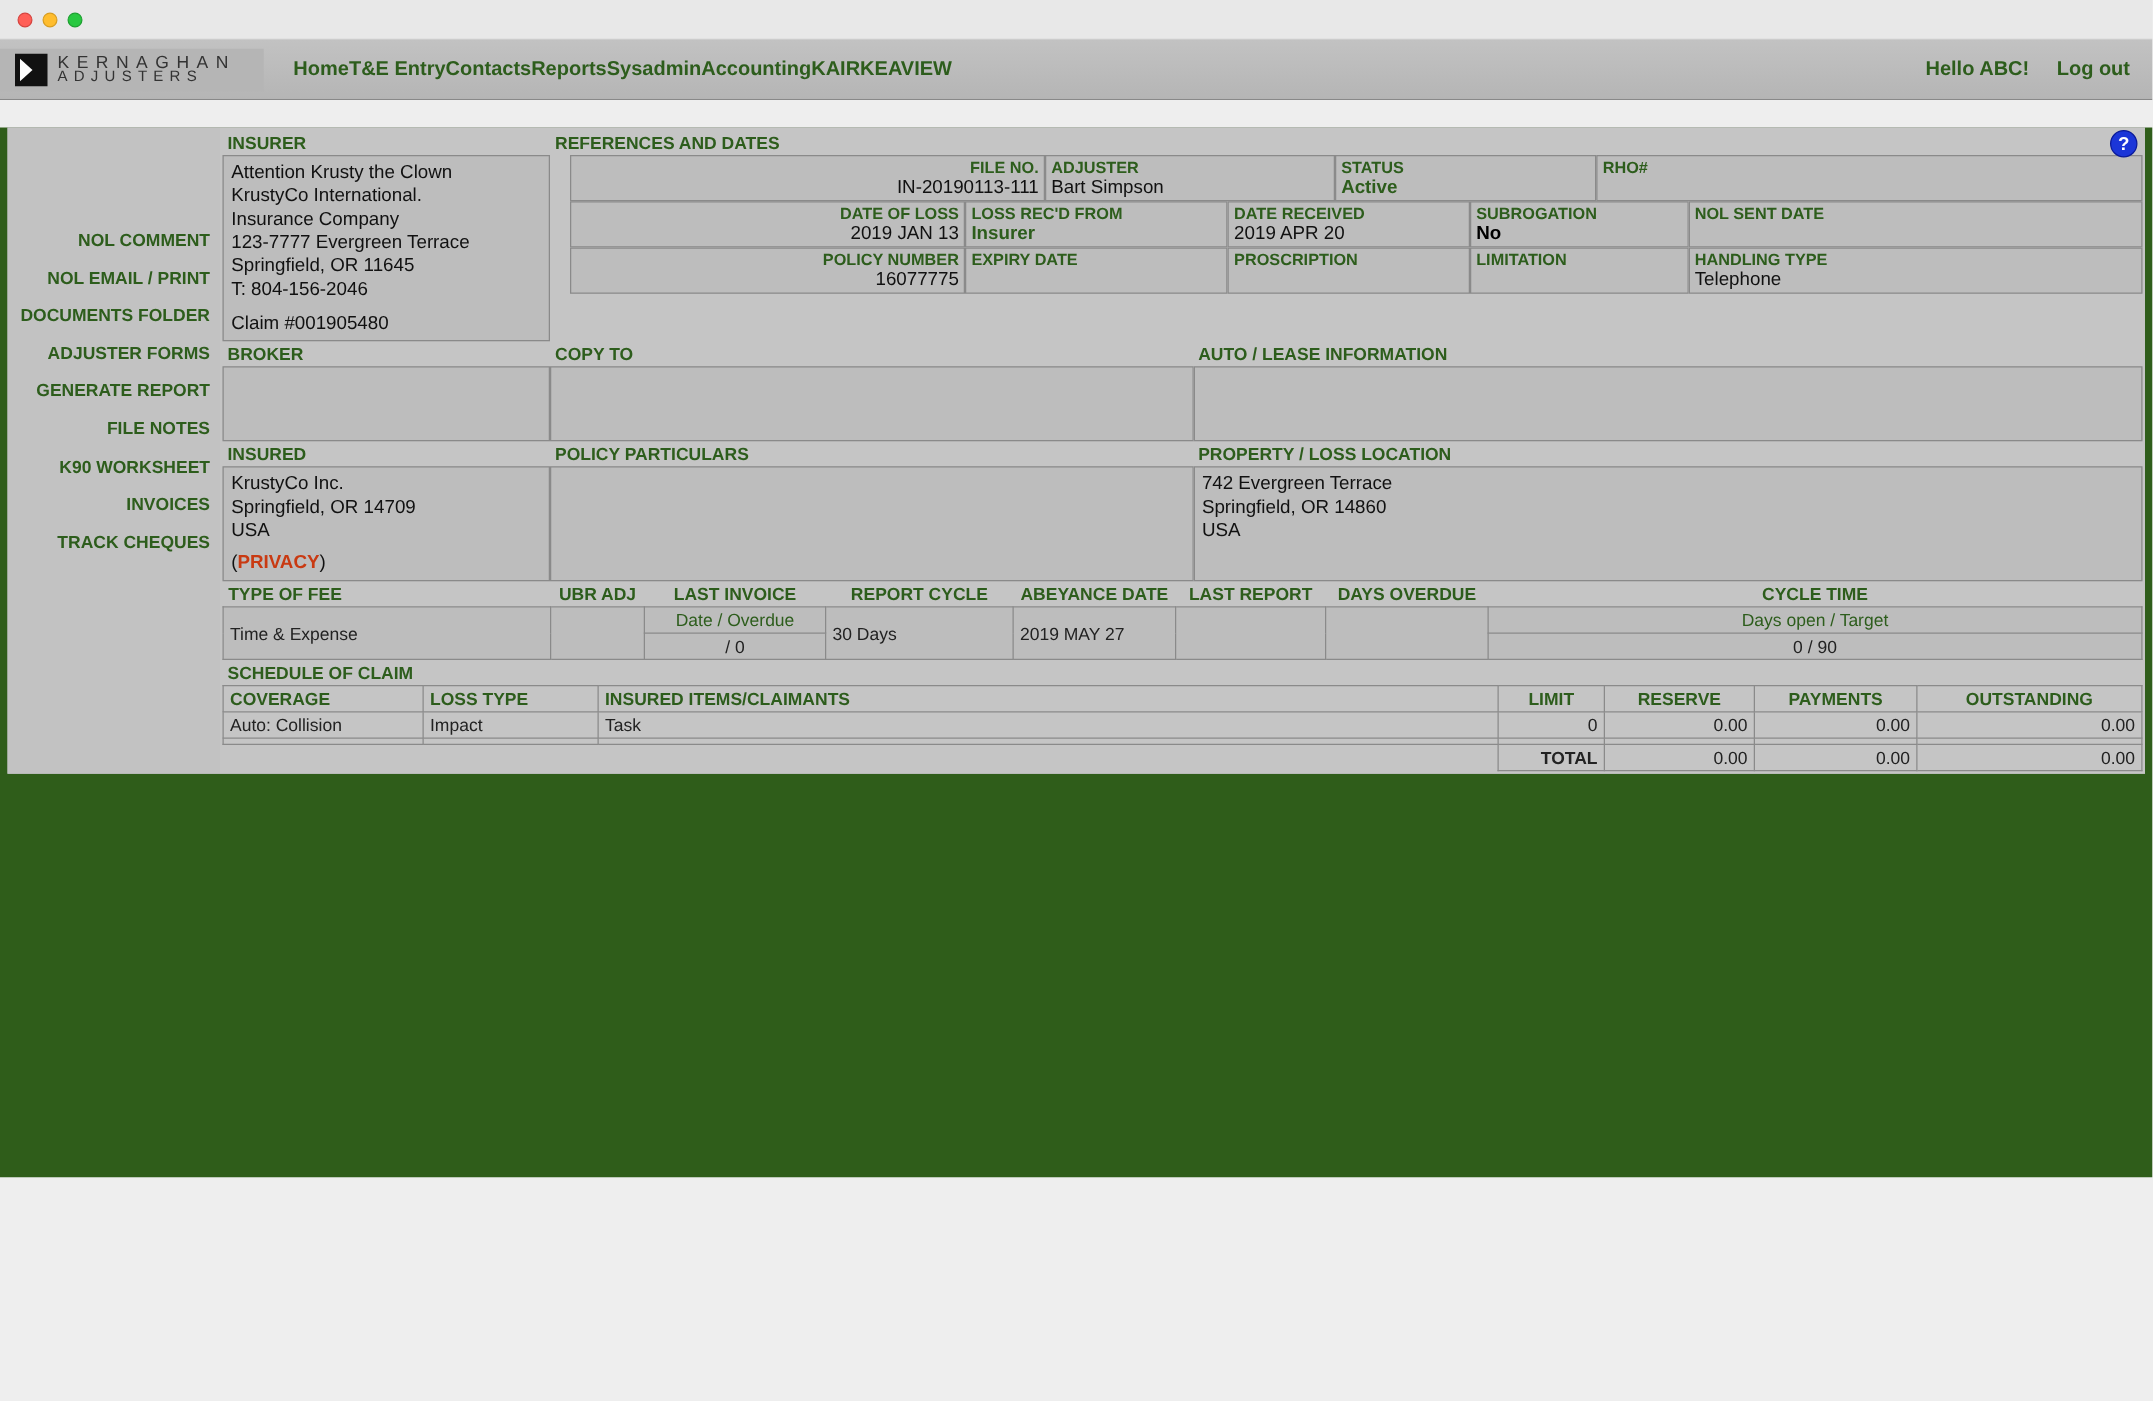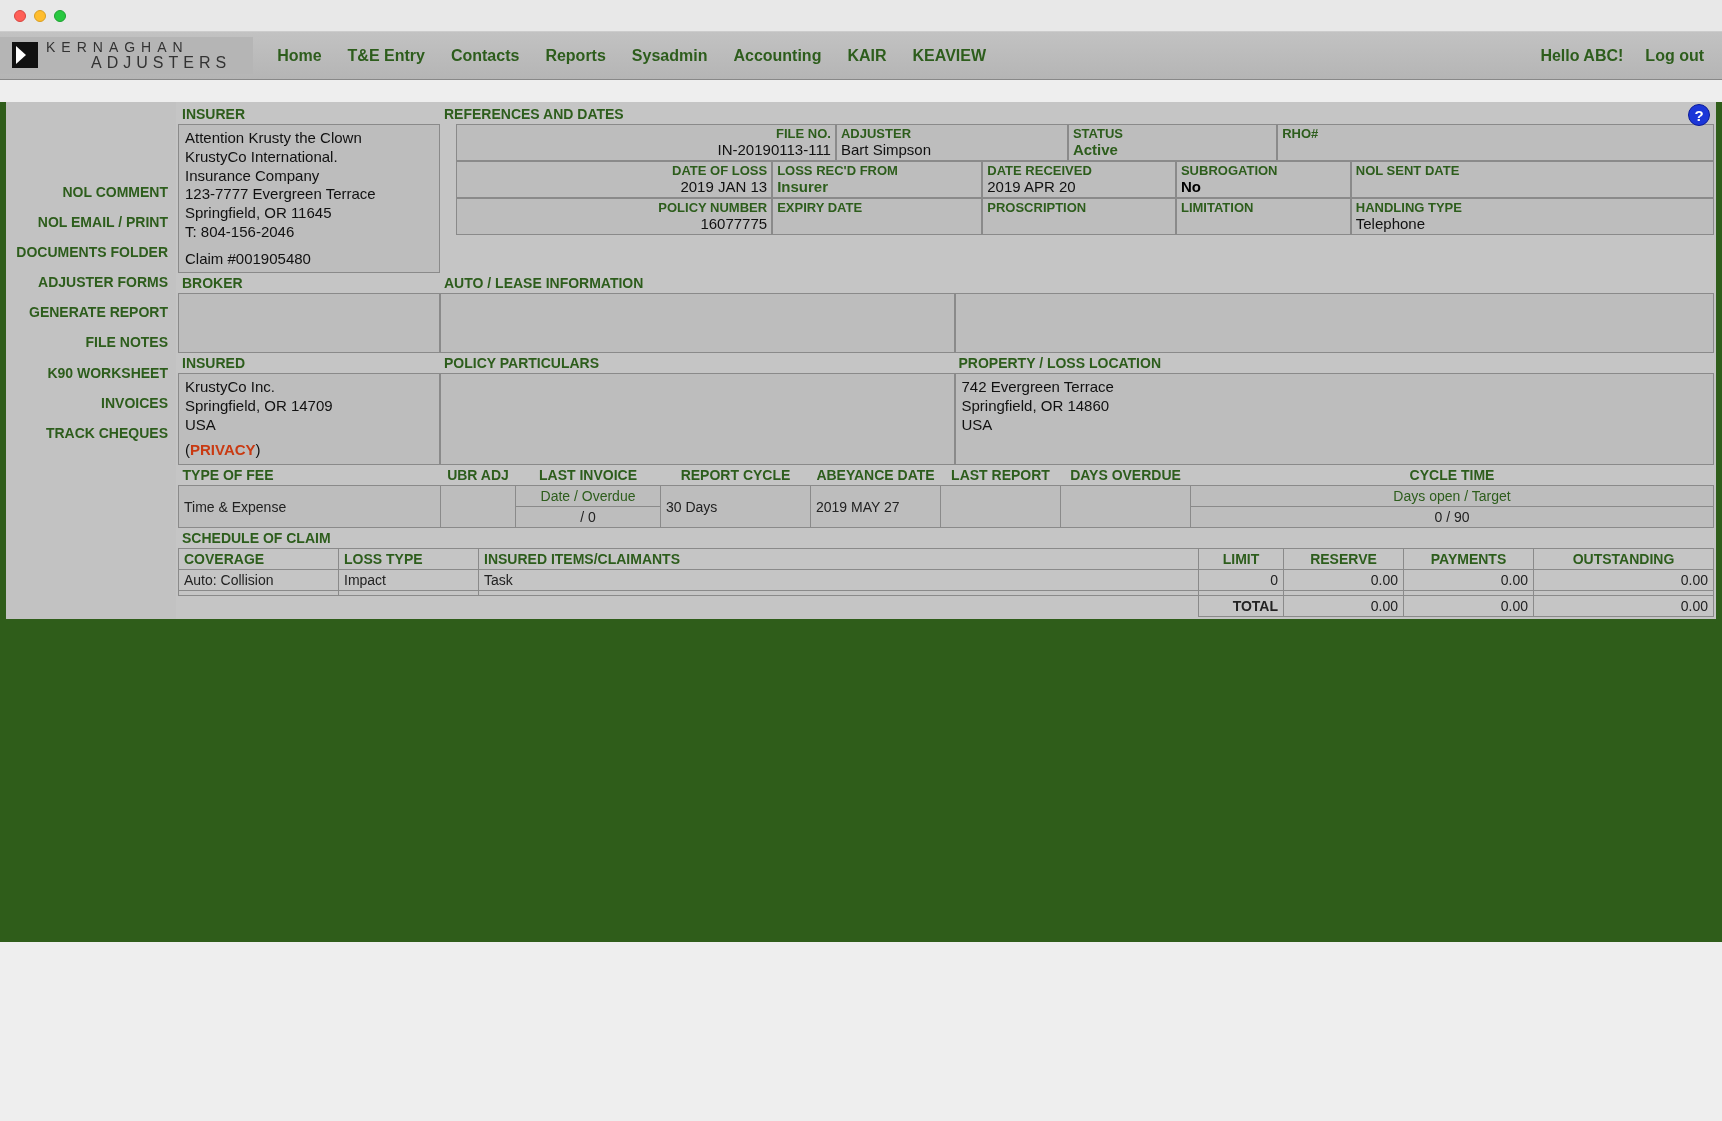--- a/index.html
+++ b/index.html
@@ -48,22 +48,22 @@
     border-top:9px solid transparent;
     border-bottom:9px solid transparent;
   }
   .brand-text {
     font-family: "Arial Black", Arial, sans-serif;
     letter-spacing: 6px;
     line-height: 0.95;
     font-size: 14px;
     color:#333;
   }
-  .brand-text .small { font-size:16px; letter-spacing:5px;margin-left:45px;}
-  .nav-links { display:flex; gap:26px; margin-left:24px; }
+  .brand-text .small { font-size:12px; letter-spacing:5px;}
+  .nav-links { display:flex; margin-left:24px; }
   .nav-links a {
     color:#2d5d1c; font-weight:bold; font-size:16px; text-decoration:none;
   }
   .topbar .spacer { flex:1; }
   .user-area { display:flex; gap:22px; margin-right:18px;margin-left:32px; }
   .user-area span, .user-area a { color:#2d5d1c; font-weight:bold; font-size:16px; text-decoration:none;}
 
   
   .greenframe {
     background:#2f5d1a;
@@ -304,20 +304,23 @@
               <div class="cell-val">Telephone</div>
             </div>
           </div>
         </div>
       </div>
 
       <div class="three-row">
         <div style="flex:0 0 262px">
             <div class="sec-label">BROKER</div>
           </div>
+        <div style="flex:1.05">
+            <div class="sec-label">COPY TO</div>
+          </div>
         <div style="flex:1.55">
             <div class="sec-label">AUTO / LEASE INFORMATION</div>
           </div>
       </div>
       <div class="three-row">
         <div style="flex:0 0 262px">
             <div class="cell big-cell"><span class="cell-val"></span></div>
           </div>
         <div style="flex:1.05">
             <div class="cell big-cell"><span class="cell-val"></span></div>

